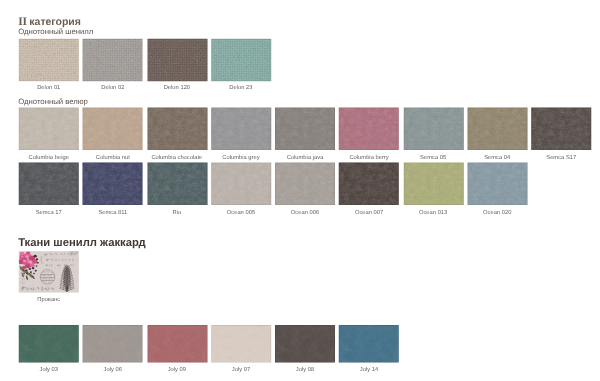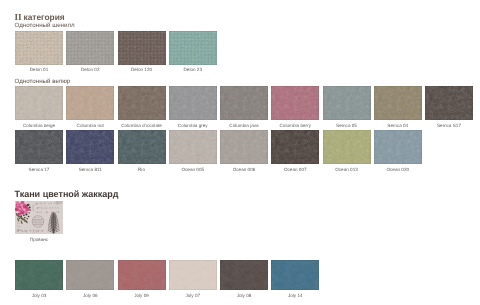--- a/index.html
+++ b/index.html
@@ -291,21 +291,21 @@
         <div class="chip tex-velour" style="height: 34px; background: rgb(125, 148, 160);">
           <svg class="tex" xmlns="http://www.w3.org/2000/svg">
             <rect width="100%" height="100%" filter="url(#fx-velour)"></rect>
           </svg>
           <span class="edge"></span>
         </div>
         <div class="lbl">Ocean 020</div>
       </div>
     </div>
 
-  <div class="sec-title" style="top:189px">Ткани цветной жаккард</div>
+  <div class="sec-title" style="top:189px">Ткани шенилл жаккард</div>
   <div class="row" id="row-jacquard" style="top:201px">
       <div class="sw">
         <div class="chip tex-postcard" style="height: 33px; background: rgb(222, 213, 210);">
           <svg class="tex" viewBox="0 0 48 33" preserveAspectRatio="none" xmlns="http://www.w3.org/2000/svg">
   <rect width="48" height="33" fill="#ded5d2"></rect>
   <rect width="48" height="33" filter="url(#fx-paper)"></rect>
 
   <g stroke="#6b5d5c" fill="none" stroke-width="0.33" opacity=".78" stroke-linecap="round">
     <path d="M20.5 2.2c1-.8 1.6.6 1 1.3-.4.5-1 .2-.6-.5.5-.8 1.4-.9 2.2-.5"></path>
     <path d="M25 1.8c.7-.5 1.2.4.8 1 .5-.5 1.1-.6 1.3 0"></path>

